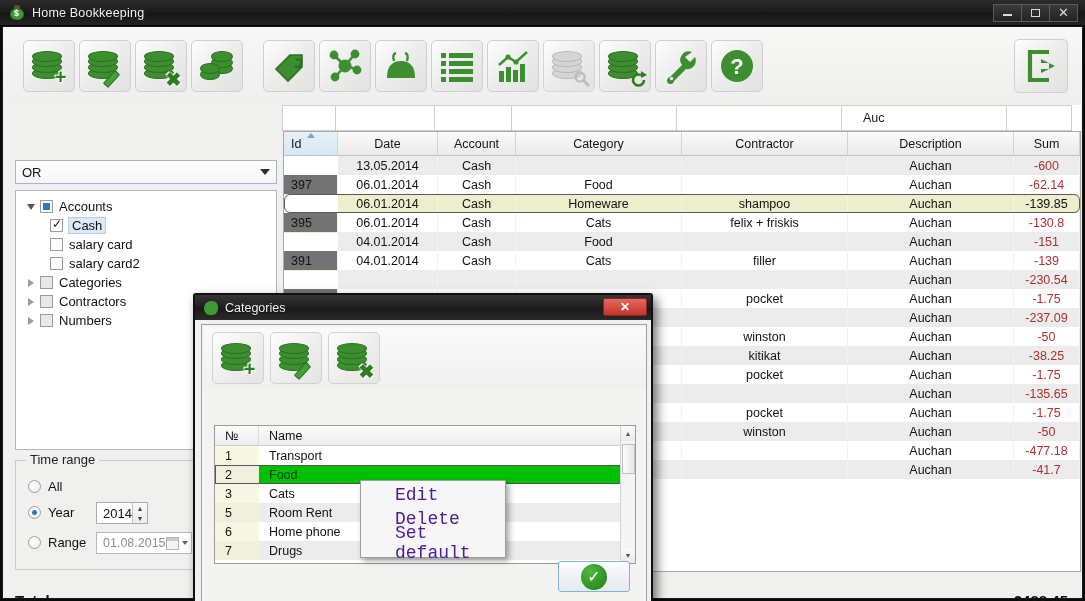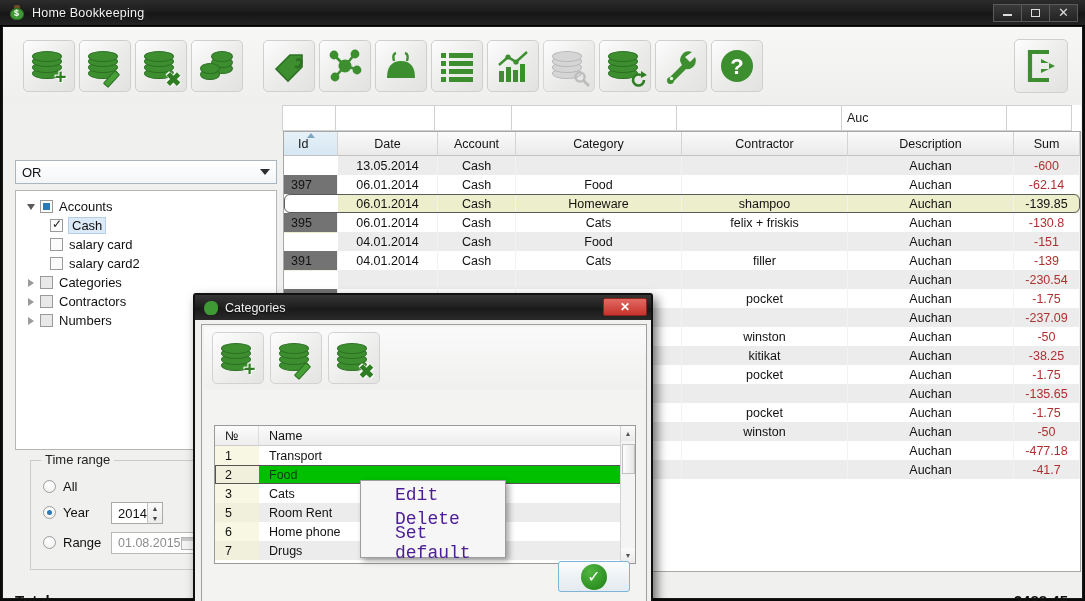--- a/index.html
+++ b/index.html
@@ -162,21 +162,21 @@
     content: '✓'; position: absolute; left: 1px; top: -3px;
     font-size: 12px; color: #222; font-family: "Liberation Sans", sans-serif;
   }
   .tree-label { white-space: nowrap; }
   .tree-label.sel {
     background: #dceaf7; border: 1px solid #b5cfe6; padding: 0 3px; margin-left: -1px;
   }
 
   
   .timerange {
-    position: absolute; left: 19px; top: 355px; width: 262px; height: 110px;
+    position: absolute; left: 4px; top: 355px; width: 262px; height: 110px;
     border: 1px solid #cbcbcb; background: transparent;
   }
   .tr-legend {
     position: absolute; left: 10px; top: -9px; background: #f0f0ef;
     padding: 0 4px; font-size: 13px; color: #222;
   }
   .radio-row {
     position: absolute; display: flex; align-items: center; font-size: 13px; color: #111;
   }
   .radio {
@@ -230,21 +230,21 @@
   .gridarea {
     position: absolute; left: 280px; top: 78px; width: 798px; height: 467px;
   }
   .filterrow {
     position: absolute; left: 0; top: 0; width: 798px; height: 26px;
     display: flex; background: #fff;
   }
   .filtercell {
     height: 26px; border: 1px solid #d0d0d0; margin-left: -1px;
     background: #fff; display: flex; align-items: center;
-    padding: 0 5px; font-size: 12.5px; color: #1a1a1a;
+    padding: 0 21px; font-size: 12.5px; color: #1a1a1a;
   }
   .gridbox {
     position: absolute; left: 0; top: 26px; width: 798px; height: 441px;
     border: 1px solid #a8a8a8; background: #fff; overflow: hidden;
   }
   .gridhead { display: flex; height: 24px; }
   .gh {
     height: 24px; border-right: 1px solid #d4d4d4; border-bottom: 1px solid #c2c2c2;
     background: linear-gradient(to bottom, #fbfbfb 0%, #f2f2f2 50%, #eaeaea 100%);
     display: flex; align-items: center; justify-content: center;
@@ -663,21 +663,21 @@
           <div class="filtercell" style="width: 54px;"></div>
           <div class="filtercell" style="width: 100px;"></div>
           <div class="filtercell" style="width: 78px;"></div>
           <div class="filtercell" style="width: 166px;"></div>
           <div class="filtercell" style="width: 166px;"></div>
           <div class="filtercell" style="width: 166px;">Auc</div>
           <div class="filtercell" style="width: 66px;"></div>
         </div>
       <div class="gridbox">
         <div class="gridhead" id="gridhead">
-            <div class="gh sorted" style="width: 54px; justify-content: flex-start; padding-left: 14px;">
+            <div class="gh sorted" style="width: 54px; justify-content: flex-start; padding-left: 7px;">
               <div class="sortarrow"></div>
               <span>Id</span>
             </div>
             <div class="gh" style="width: 100px;">
               <span>Date</span>
             </div>
             <div class="gh" style="width: 78px; text-align: center;">
               <span>Account</span>
             </div>
             <div class="gh" style="width: 166px;">

